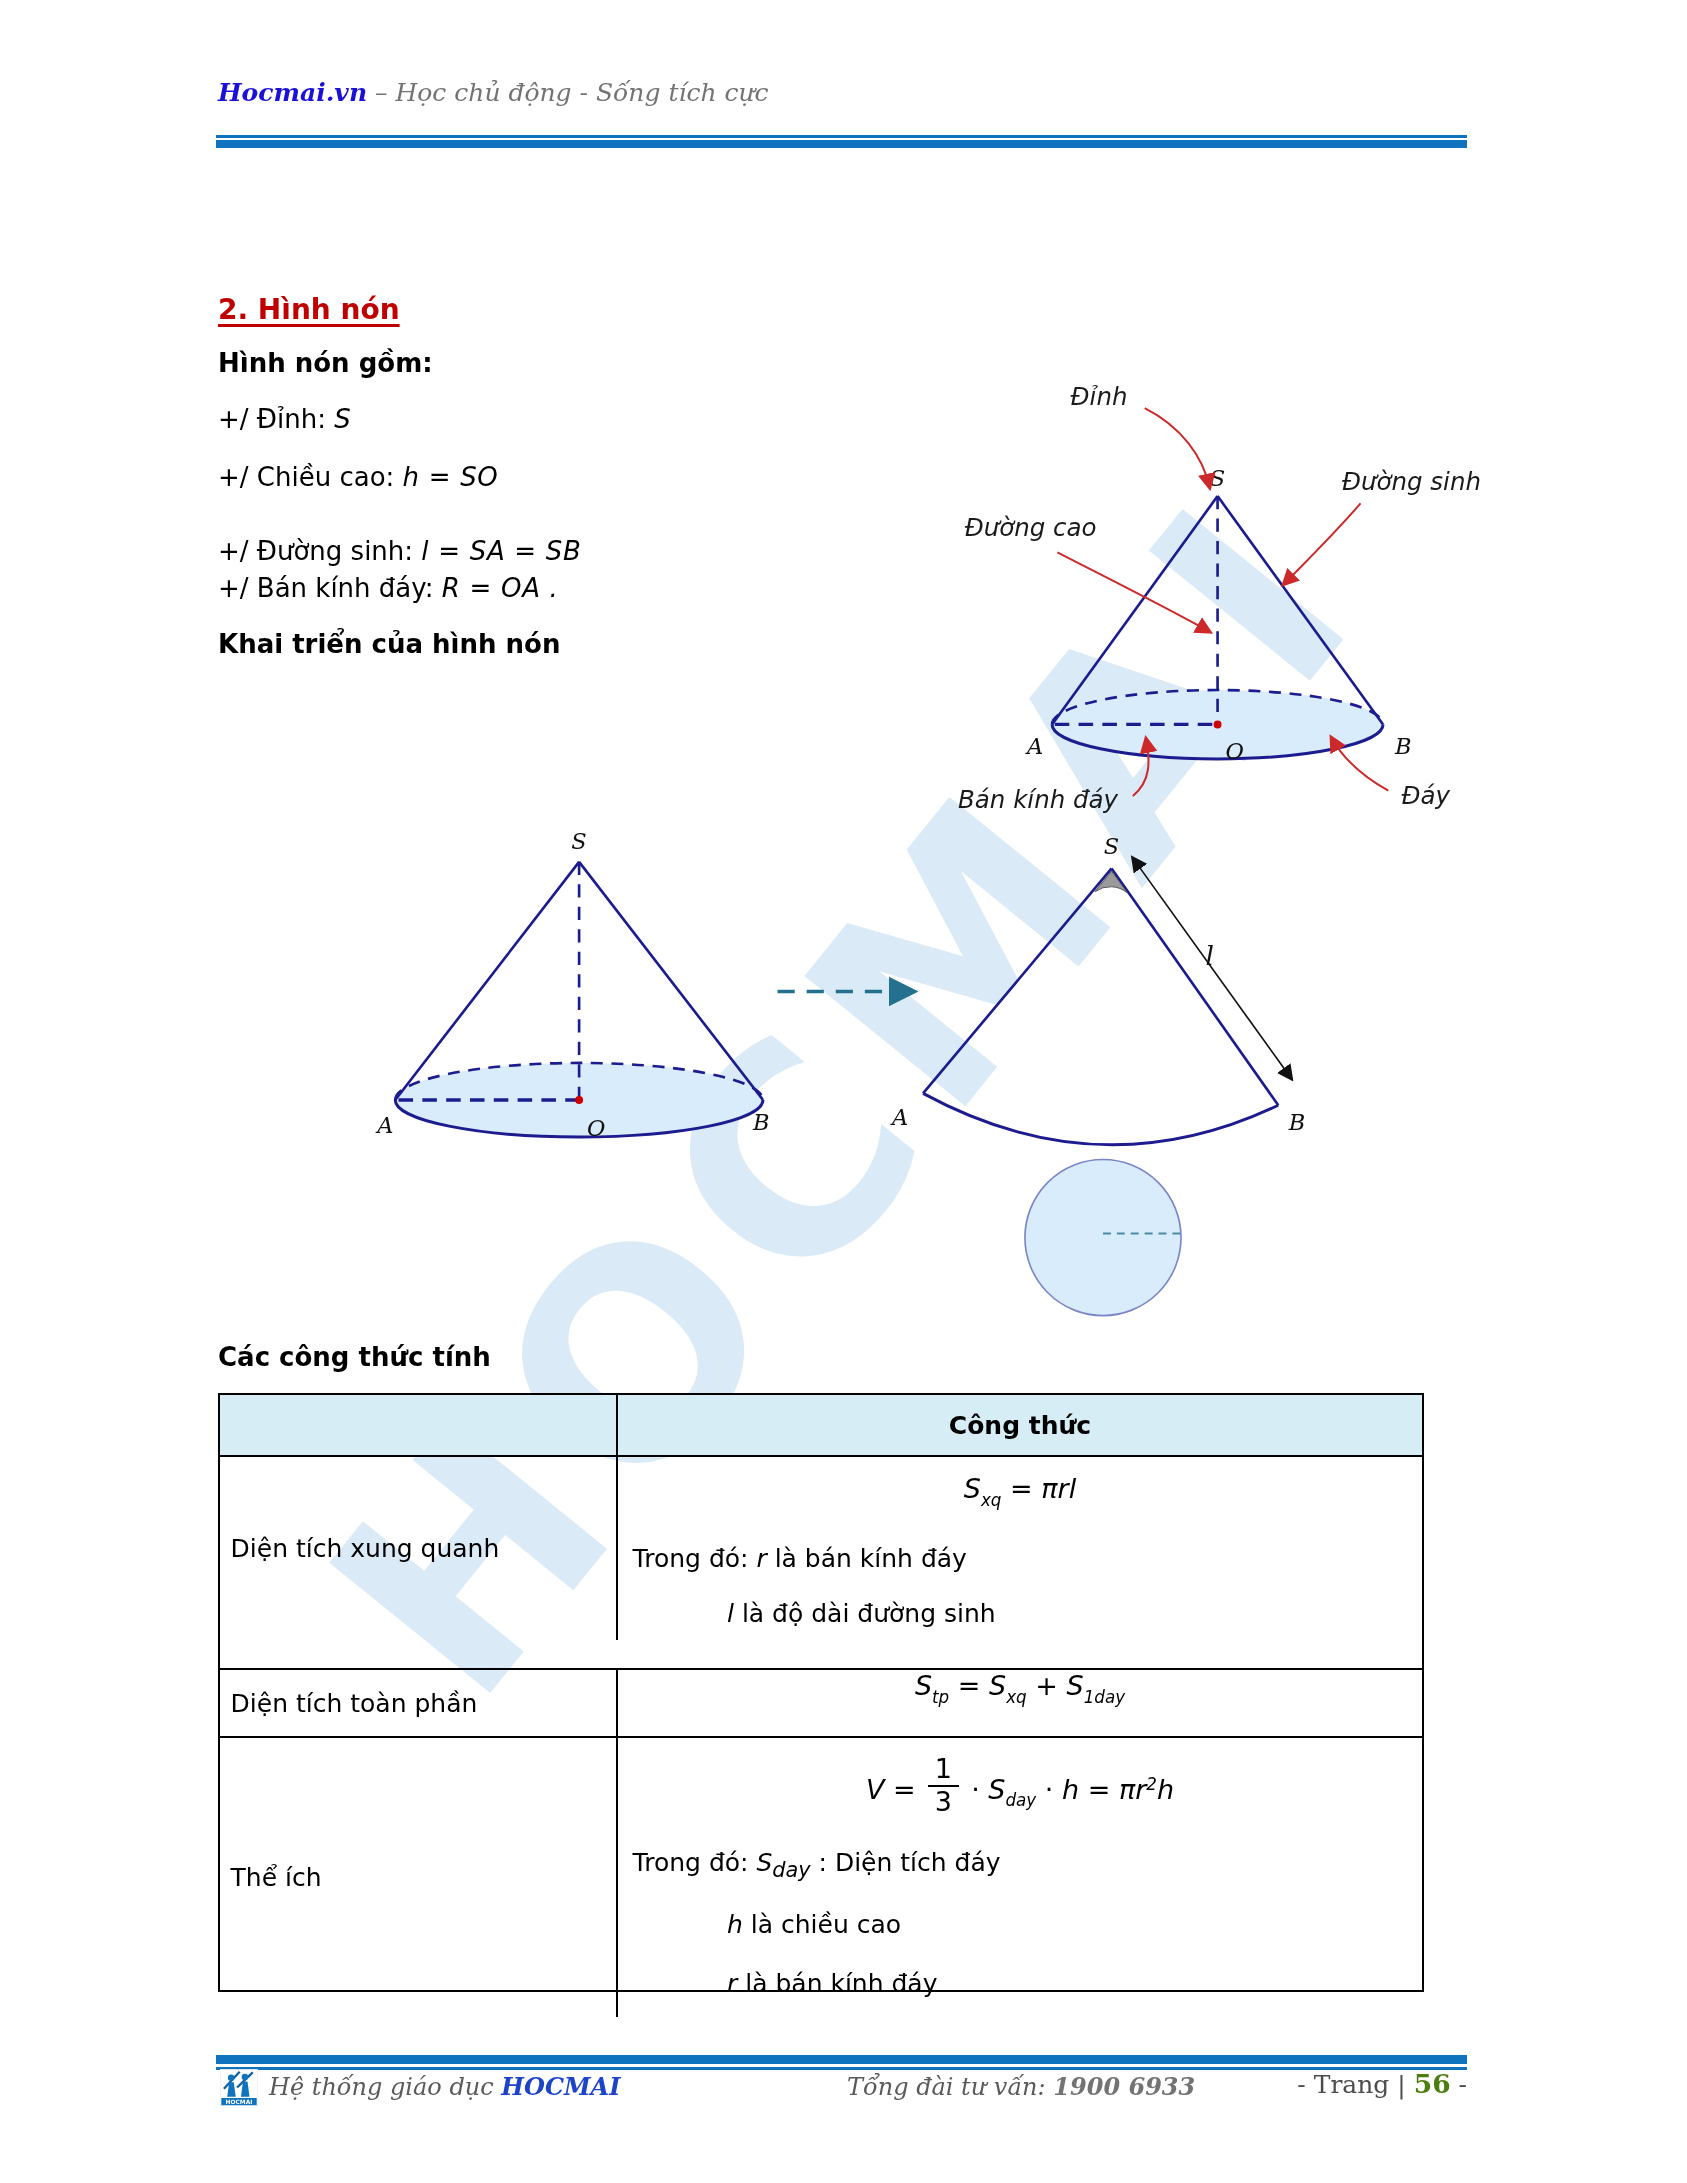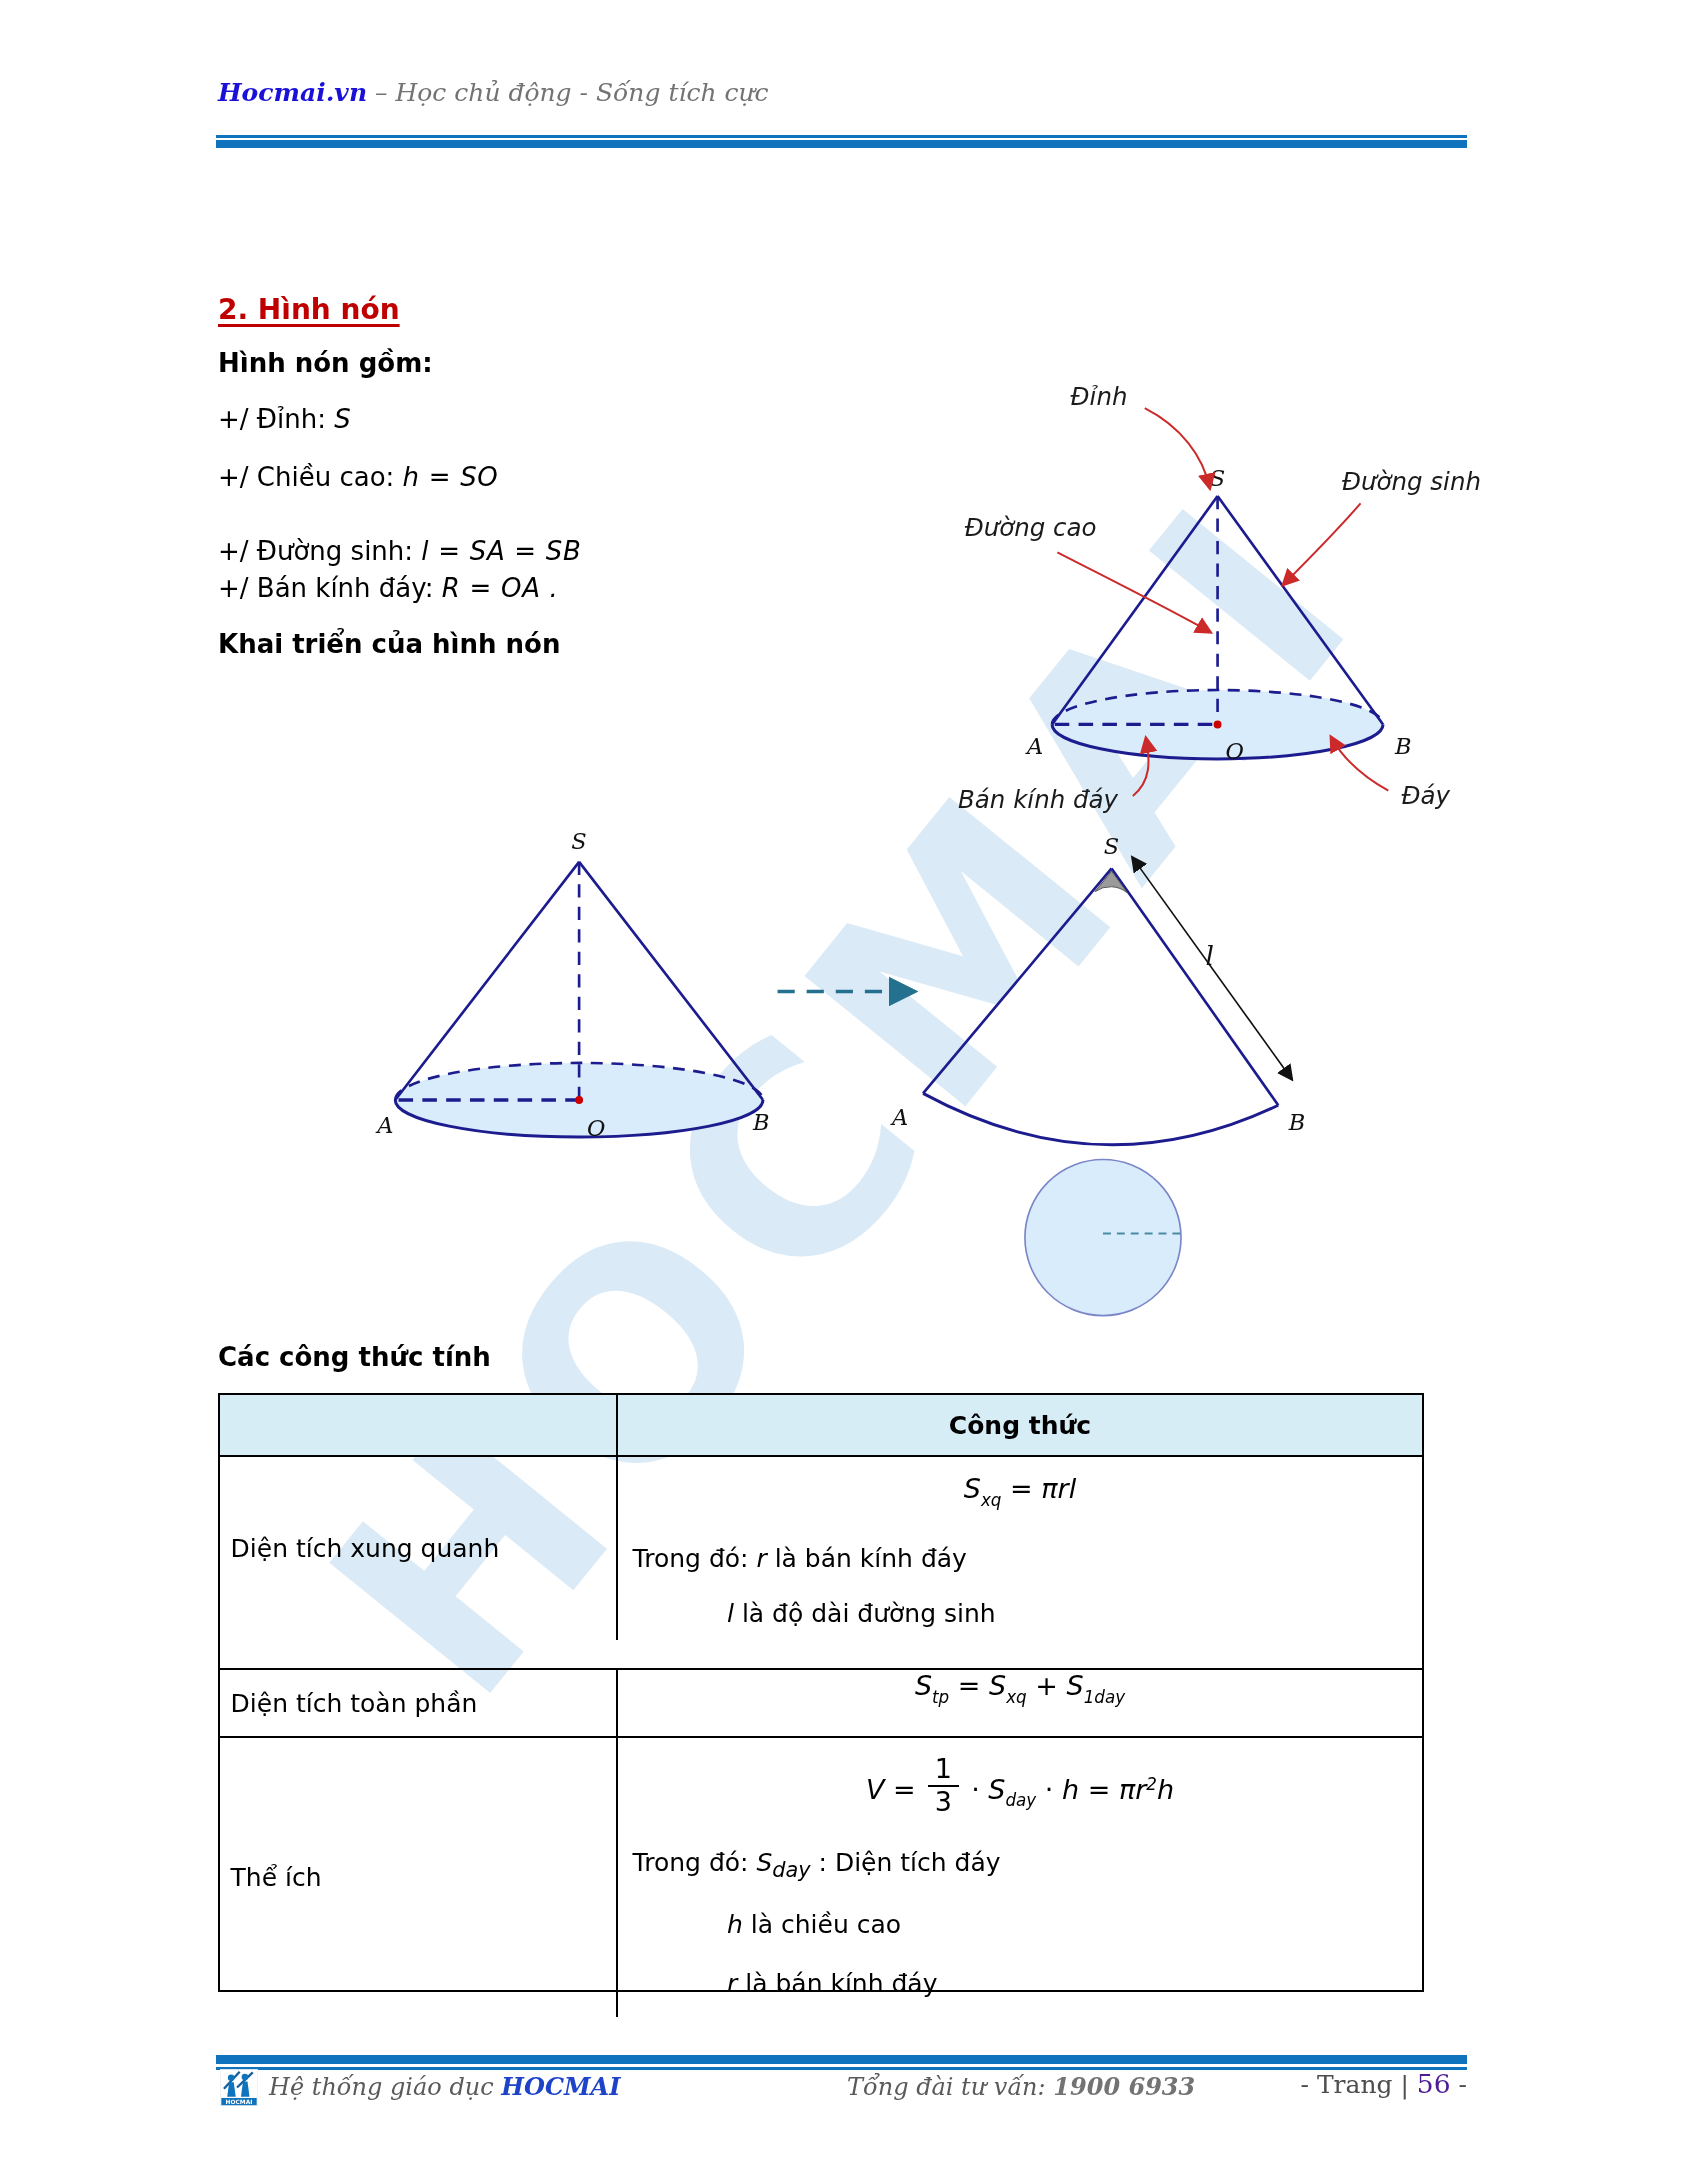--- a/index.html
+++ b/index.html
@@ -66,21 +66,21 @@
   .ftr-thin{left:216px;top:2067px;width:1251px;height:2.6px;}
   .ftr-text{position:absolute;top:2072px;font-family:"DejaVu Serif","Liberation Serif",serif;
     font-style:italic;font-size:24px;color:#5a5a5a;white-space:nowrap;z-index:2;}
   .ftr-org{left:269px;}
   .ftr-org b{color:#1d44c8;}
   .ftr-hotline{left:847px;}
   .ftr-hotline b{color:#737373;}
   .pageno{position:absolute;top:2068px;left:1290px;width:177px;text-align:right;
     font-family:"DejaVu Serif","Liberation Serif",serif;font-style:normal;
     font-size:25px;color:#4d4d4d;white-space:nowrap;z-index:2;}
-  .pageno .num{font-weight:normal;font-size:26.5px;color:#4c1d95;}
+  .pageno .num{font-weight:bold;font-size:26.5px;color:#4d7c0f;}
   .logo{position:absolute;left:220px;top:2069px;z-index:2;}
 </style>
 </head>
 <body>
 
 <div class="page">
 
   <div class="watermark">HOCMAI</div>
 
   <div class="hdr-text"><span class="hdr-brand">Hocmai.vn</span><span class="hdr-tag"> – Học chủ động - Sống tích cực</span></div>

